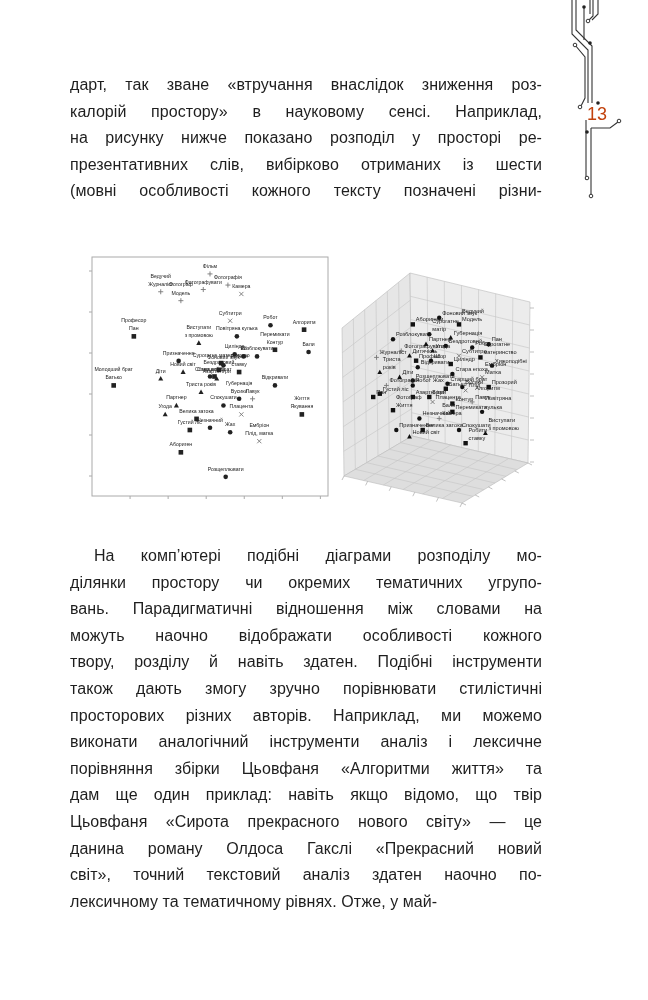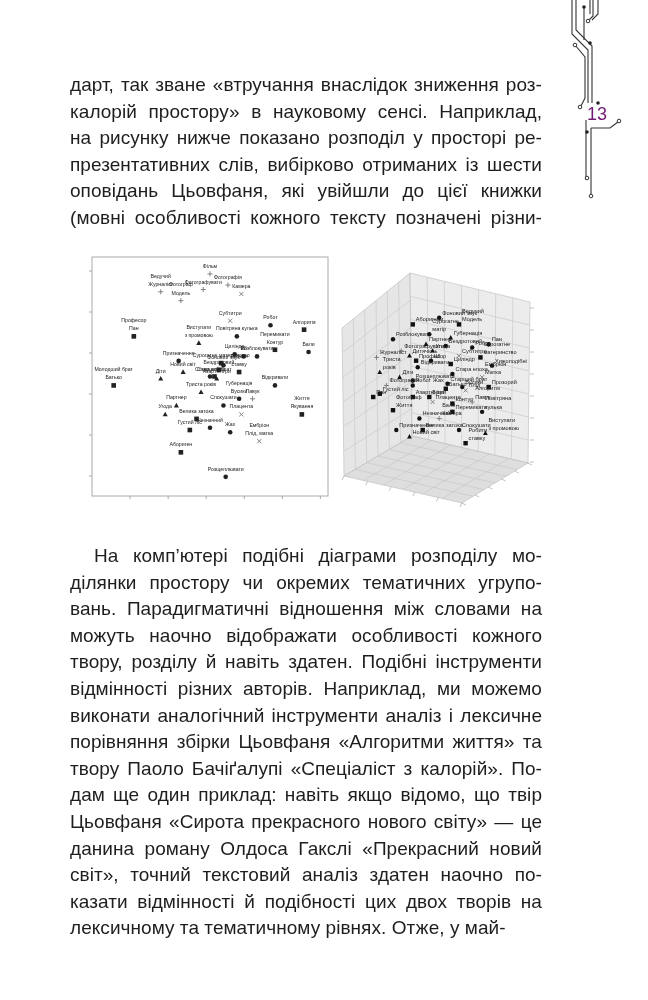--- a/index.html
+++ b/index.html
@@ -2,31 +2,31 @@
 <html><head>
 <meta charset="utf-8">
 <style>
   html, body { margin: 0; padding: 0; }
   body {
     width: 648px; height: 1000px; background: #ffffff; position: relative; overflow: hidden;
     font-family: "Liberation Sans", "DejaVu Sans", sans-serif; color: #1c1c1c;
   }
   .para {
     position: absolute; left: 70px; width: 472px;
-    font-family: "Liberation Sans", sans-serif; font-size: 19px; line-height: 26.6px;
+    font-family: "Liberation Sans", sans-serif; font-size: 16px; line-height: 26.6px;
     text-align: justify; color: #1e1e1e; letter-spacing: 0.05px;
   }
   .para .line { display: block; text-align: justify; text-align-last: justify; white-space: nowrap; }
   .para .line.last { text-align-last: left; }
   #para-1 { top: 72px; }
   #para-2 { top: 543px; }
   .indent { padding-left: 24px; }
 
   .page-number {
-    position: absolute; left: 587px; top: 104px; font-size: 18px; color: #701a75;
+    position: absolute; left: 587px; top: 104px; font-size: 18px; color: #c2410c;
     font-family: "Liberation Sans", sans-serif;
   }
   .circuit { position: absolute; left: 540px; top: 0; width: 108px; height: 200px; }
 
   .fig { position: absolute; }
   #fig-2d { left: 84px; top: 248px; width: 252px; height: 266px; }
   #fig-3d { left: 330px; top: 258px; width: 240px; height: 250px; }
   svg text { font-family: "Liberation Sans", sans-serif; }
 </style>
 </head>
@@ -60,21 +60,20 @@
     <circle cx="51" cy="196" r="1.8"></circle>
   </g>
 </svg>
 <div class="page-number">13</div>
 
 <div class="para" id="para-1">
     <span class="line">дарт, так зване «втручання внаслідок зниження роз-</span>
     <span class="line">калорій простору» в науковому сенсі. Наприклад,</span>
     <span class="line">на рисунку нижче показано розподіл у просторі ре-</span>
     <span class="line">презентативних слів, вибірково отриманих із шести</span>
-    <span class="line">оповідань Цьовфаня, які увійшли до цієї книжки</span>
     <span class="line">(мовні особливості кожного тексту позначені різни-</span>
   </div>
 
 <div class="fig" id="fig-2d">
   <svg id="svg-2d" width="252" height="266">
       <rect x="8" y="9" width="236" height="239" fill="#fff" stroke="#aaa" stroke-width="1"></rect>
       <line x1="46.064516129032256" y1="248" x2="46.064516129032256" y2="251" stroke="#aaa"></line>
       <line x1="84.12903225806451" y1="248" x2="84.12903225806451" y2="251" stroke="#aaa"></line>
       <line x1="122.19354838709677" y1="248" x2="122.19354838709677" y2="251" stroke="#aaa"></line>
       <line x1="160.25806451612902" y1="248" x2="160.25806451612902" y2="251" stroke="#aaa"></line>
@@ -555,23 +554,22 @@
       </g>
     </svg>
 </div>
 
 <div class="para" id="para-2">
     <span class="line indent">На комп’ютері подібні діаграми розподілу мо-</span>
     <span class="line">ділянки простору чи окремих тематичних угрупо-</span>
     <span class="line">вань. Парадигматичні відношення між словами на</span>
     <span class="line">можуть наочно відображати особливості кожного</span>
     <span class="line">твору, розділу й навіть здатен. Подібні інструменти</span>
-    <span class="line">відмінності різних авторів. Наприклад, ми можемо</span>
+    <span class="line">також дають змогу зручно порівнювати стилістичні</span>
+    <span class="line">просторових різних авторів. Наприклад, ми можемо</span>
     <span class="line">виконати аналогічний інструменти аналіз і лексичне</span>
     <span class="line">порівняння збірки Цьовфаня «Алгоритми життя» та</span>
-    <span class="line">твору Паоло Бачіґалупі «Спеціаліст з калорій». По-</span>
     <span class="line">дам ще один приклад: навіть якщо відомо, що твір</span>
     <span class="line">Цьовфаня «Сирота прекрасного нового світу» — це</span>
     <span class="line">данина роману Олдоса Гакслі «Прекрасний новий</span>
     <span class="line">світ», точний текстовий аналіз здатен наочно по-</span>
-    <span class="line">казати відмінності й подібності цих двох творів на</span>
     <span class="line last">лексичному та тематичному рівнях. Отже, у май-</span>
   </div>
 
 </body></html>

